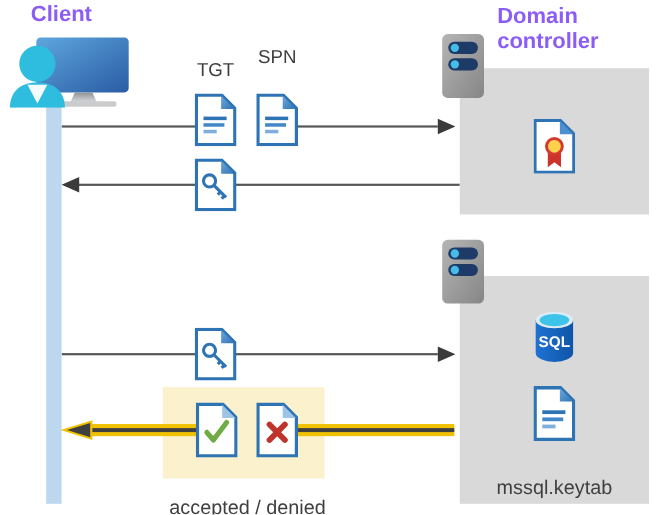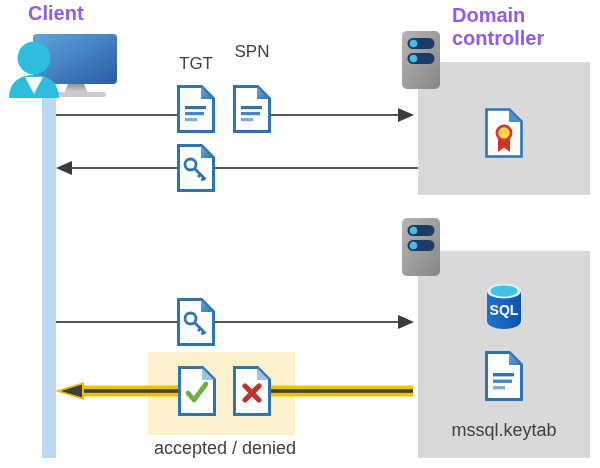--- a/index.html
+++ b/index.html
@@ -4,21 +4,21 @@
 <style>
   * { margin:0; padding:0; box-sizing:border-box; }
   html,body { background:#fff; }
   body { font-family:"Liberation Sans", sans-serif; }
   .stage { position:relative; width:600px; height:468px; background:#fff; overflow:hidden; }
 
   .abs { position:absolute; }
 
   .title { font-weight:bold; font-size:20px; line-height:1.15; color:#8b5cf6; }
   .lbl   { font-size:17px; color:#3f3f3f; }
-  .lbl-lg{ font-size:18px; color:#3f3f3f; }
+  .lbl-lg{ font-size:18px; color:#3f3f3f;margin-top:13px; }
 
   .panel { background:#d9d9d9; }
   .highlight { background:#fbf2cd; }
   .lifeline { background:#bdd7ee; }
 
   .z0 { z-index:0; } .z1 { z-index:1; } .z2 { z-index:2; } .z3 { z-index:3; }
 
   .center { text-align:center; }
   svg { display:block; }
 </style>

